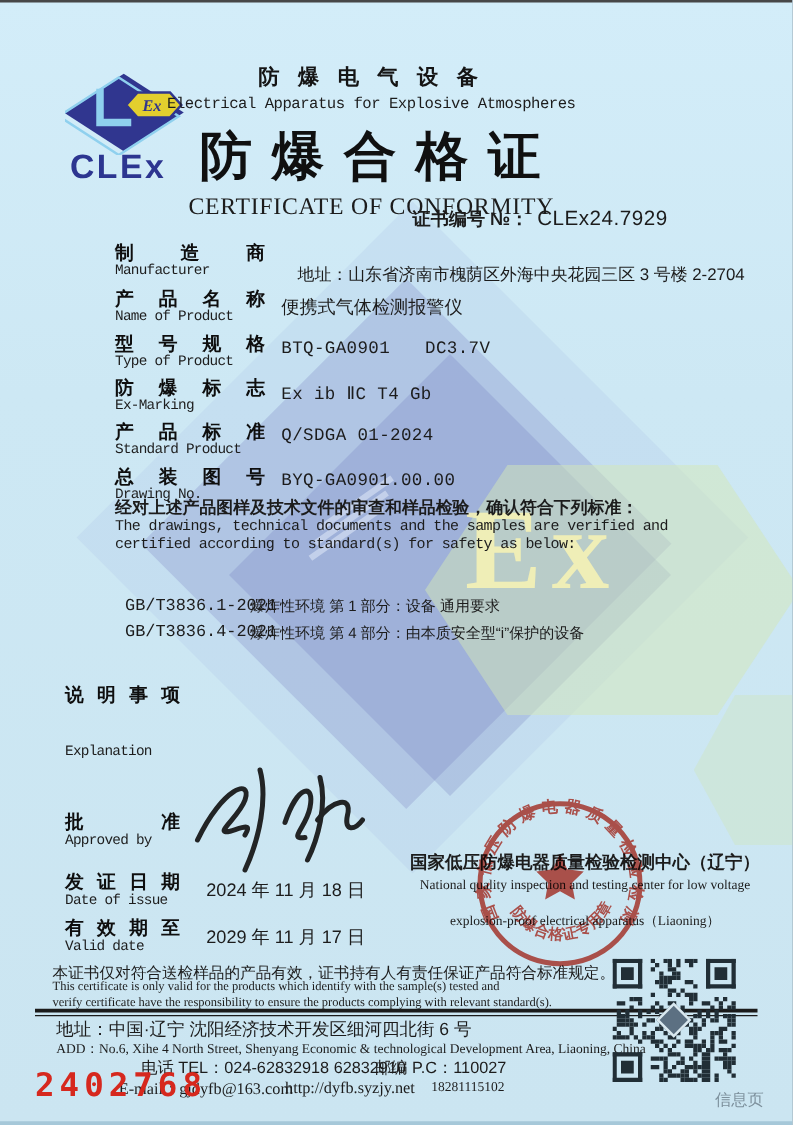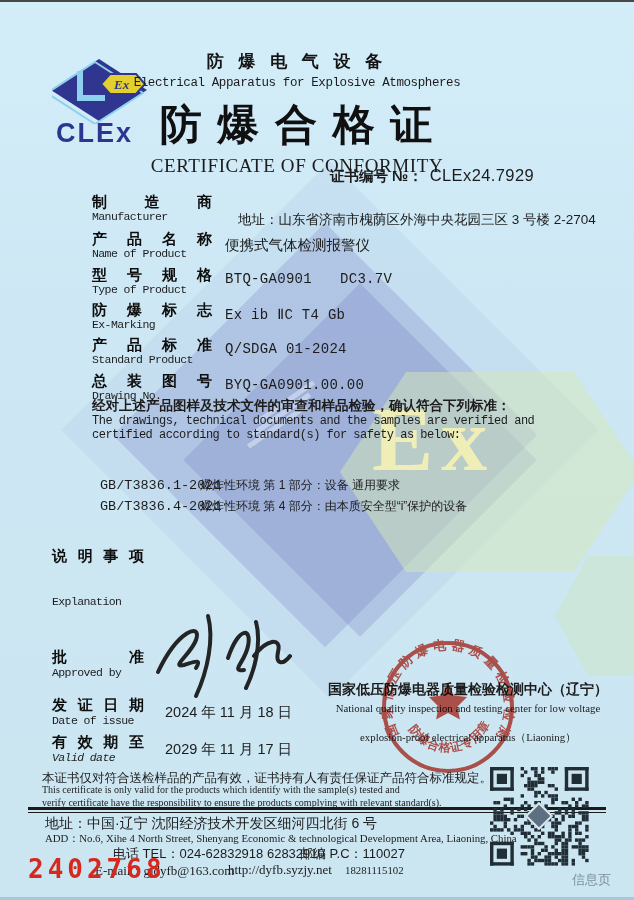--- a/index.html
+++ b/index.html
@@ -181,21 +181,21 @@
     <text fill="#cd3a2f" font-size="12" font-weight="bold" letter-spacing="0.5" font-family="Liberation Sans, sans-serif">
       <textPath href="#sealArcBottom" startOffset="2%">防爆合格证专用章</textPath>
     </text>
   </svg>
 
   <div class="abs cnlab narrow" style="left:52px;top:696px;">发 证 日 期</div>
   <div class="abs enlab" style="left:52px;top:714px;">Date of issue</div>
   <div class="abs vcn" style="left:165px;top:703px;">2024 年 11 月 18 日</div>
 
   <div class="abs cnlab narrow" style="left:52px;top:733px;">有 效 期 至</div>
-  <div class="abs enlab" style="left:52px;top:751px;font-style:italic;">Valid date</div>
+  <div class="abs enlab" style="left:52px;top:751px;">Valid date</div>
   <div class="abs vcn" style="left:165px;top:740px;">2029 年 11 月 17 日</div>
 
   <div class="abs disc-cn">本证书仅对符合送检样品的产品有效，证书持有人有责任保证产品符合标准规定。</div>
   <div class="abs disc-en" style="left:42px;top:784px;">This certificate is only valid for the products which identify with the sample(s) tested and</div>
   <div class="abs disc-en" style="left:42px;top:797px;">verify certificate have the responsibility to ensure the products complying with relevant standard(s).</div>
 
   <div class="abs rule-thick"></div>
   <div class="abs rule-thin"></div>
 
   <div class="abs foot-cn" style="left:45px;top:815px;">地址：中国·辽宁 沈阳经济技术开发区细河四北街 6 号</div>

